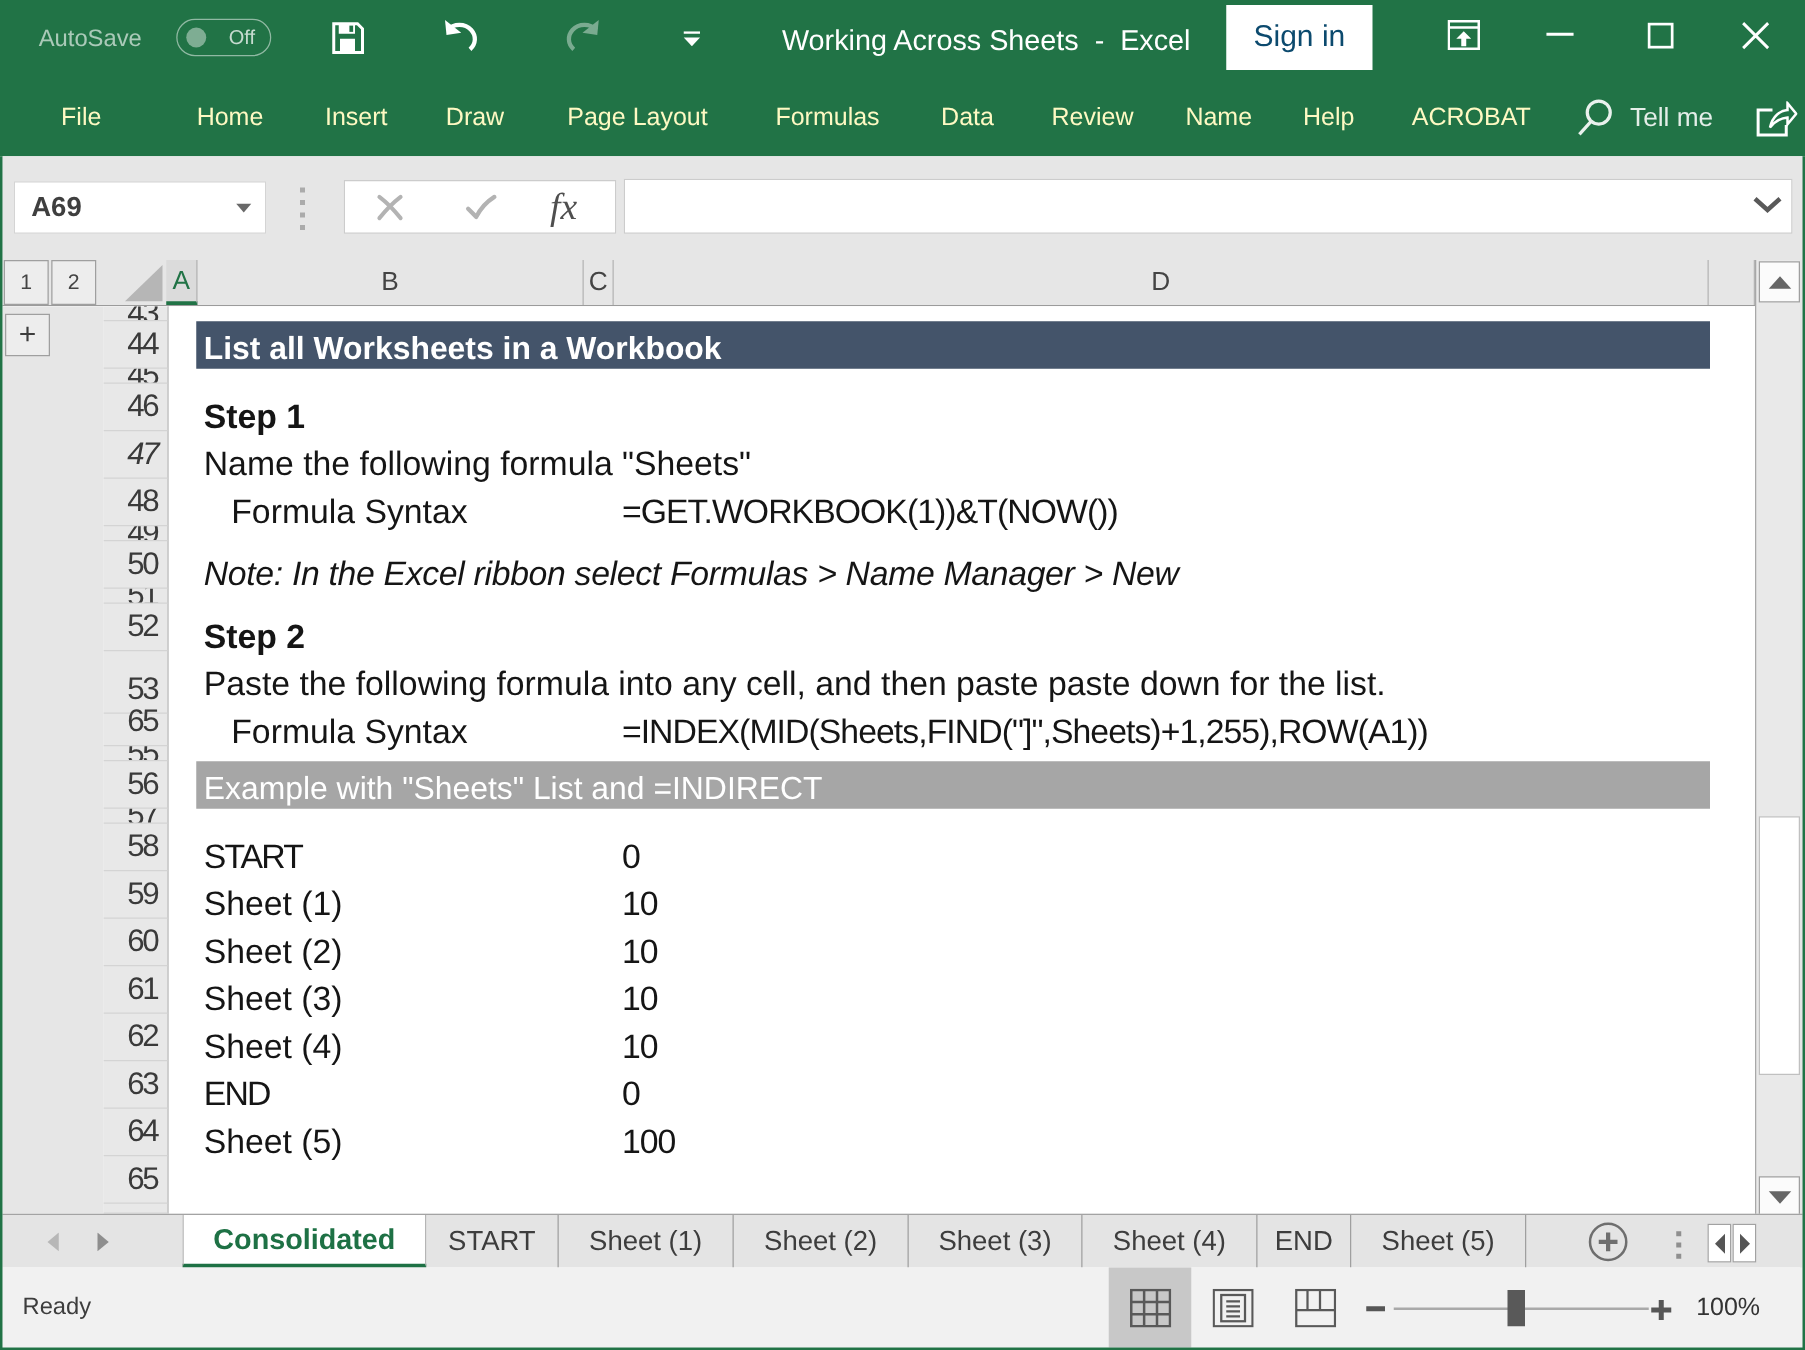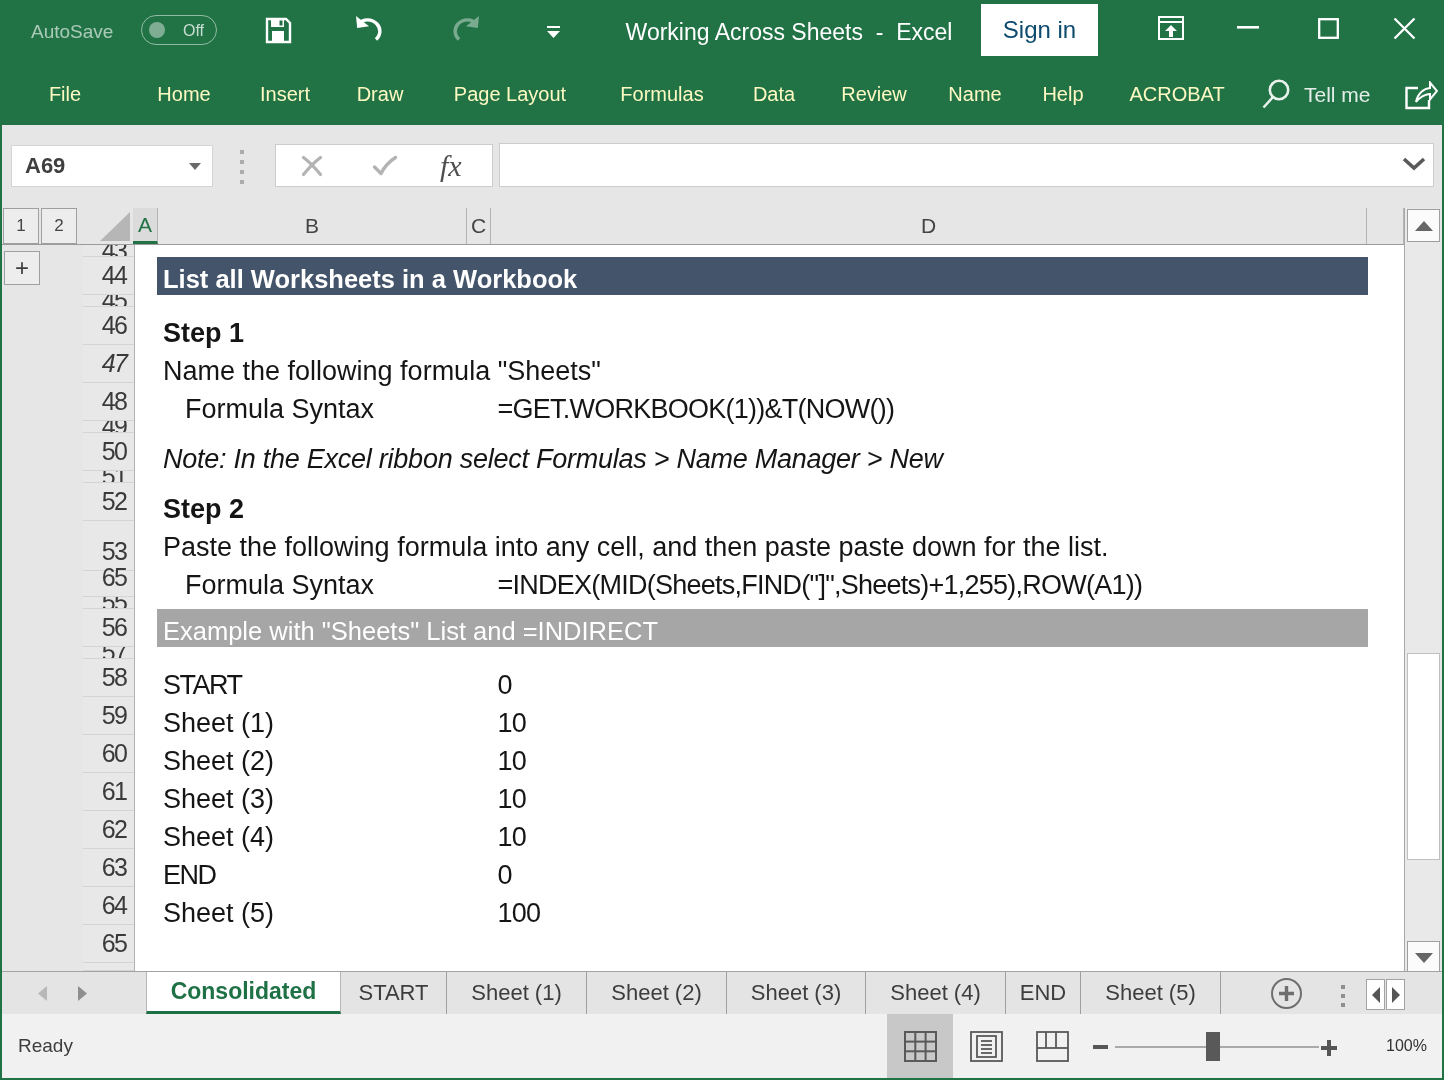--- a/index.html
+++ b/index.html
@@ -86,21 +86,21 @@
   
   .statusbar { position:absolute; left:2px; top:1014px; width:1440px; height:64px; background:#f1f1f1; }
   .status-ready { position:absolute; left:16px; top:0; height:64px; display:flex; align-items:center; font-size:19px; color:#3d3d3d; }
   .viewbtn { position:absolute; top:0; width:66px; height:64px; display:flex; align-items:center; justify-content:center; }
   .viewbtn.selected { background:#c8c8c8; }
   .zoom-minus { position:absolute; left:1091px; top:31px; width:15px; height:4px; background:#565656; }
   .zoom-track { position:absolute; left:1113px; top:32px; width:204px; height:2px; background:#a9a9a9; }
   .zoom-thumb { position:absolute; left:1204px; top:18px; width:14px; height:29px; background:#595959; }
   .zoom-plus-h { position:absolute; left:1319px; top:32px; width:16px; height:4px; background:#565656; }
   .zoom-plus-v { position:absolute; left:1325px; top:26px; width:4px; height:16px; background:#565656; }
-  .zoom-level { position:absolute; left:1353px; top:0; width:55px; height:64px; display:flex; align-items:center; justify-content:center; font-size:16px; color:#333333;margin-left:24px; }
+  .zoom-level { position:absolute; left:1353px; top:0; width:55px; height:64px; display:flex; align-items:center; justify-content:center; font-size:20px; color:#333333; }
 
   
   .winborder { position:absolute; background:#217346; }
 </style>
 </head>
 <body>
 
 <div id="app">
 
   <div class="titlebar">

